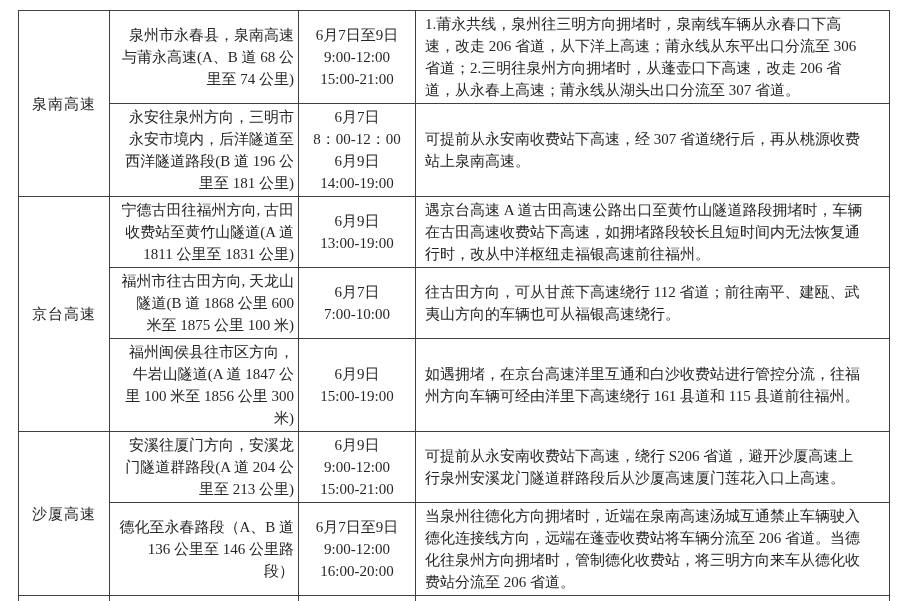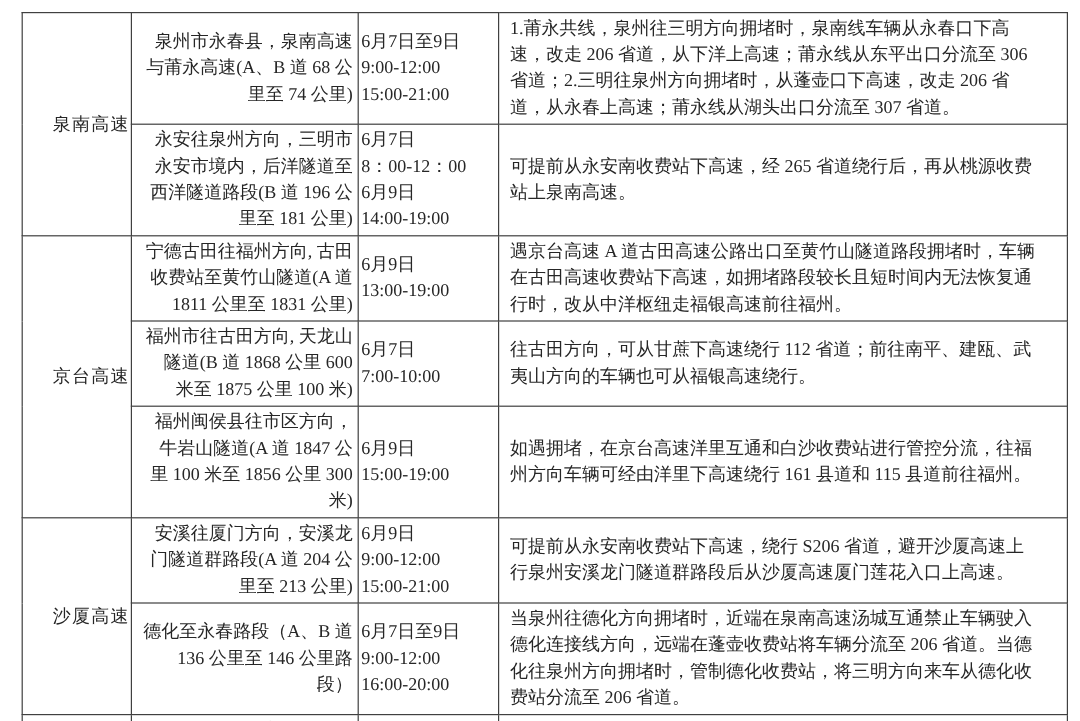--- a/index.html
+++ b/index.html
@@ -30,28 +30,29 @@
     line-height: 22px;
     vertical-align: middle;
     overflow: hidden;
   }
   col.c-hw   { width: 91px; }
   col.c-sec  { width: 189px; }
   col.c-time { width: 117px; }
   col.c-adv  { width: 474px; }
 
   td.hw {
-    text-align: right;
+    text-align: center;
     letter-spacing: 1px;
   }
   td.sec {
     padding: 2px 4px 2px 9px;
     text-align: right;
   }
   td.time {
+    text-align: center;
     white-space: pre-line;
     padding: 0 2px;
   }
   td.adv {
     padding: 2px 22px 2px 9px;
     text-align: left;
   }
   tr.r1 { height: 87px; }
   tr.r2 { height: 80px; }
   tr.r3 { height: 65px; }
@@ -80,21 +81,21 @@
 9:00-12:00
 15:00-21:00</td>
         <td class="adv">1.莆永共线，泉州往三明方向拥堵时，泉南线车辆从永春口下高速，改走 206 省道，从下洋上高速；莆永线从东平出口分流至 306 省道；2.三明往泉州方向拥堵时，从蓬壶口下高速，改走 206 省道，从永春上高速；莆永线从湖头出口分流至 307 省道。</td>
       </tr>
       <tr class="r2">
         <td class="sec">永安往泉州方向，三明市永安市境内，后洋隧道至西洋隧道路段(B 道 196 公里至 181 公里)</td>
         <td class="time">6月7日
 8：00-12：00
 6月9日
 14:00-19:00</td>
-        <td class="adv">可提前从永安南收费站下高速，经 265 省道绕行后，再从桃源收费站上泉南高速。</td>
+        <td class="adv">可提前从永安南收费站下高速，经 307 省道绕行后，再从桃源收费站上泉南高速。</td>
       </tr>
       <tr class="r3">
         <td class="hw" rowspan="3">京台高速</td>
         <td class="sec">宁德古田往福州方向, 古田收费站至黄竹山隧道(A 道 1811 公里至 1831 公里)</td>
         <td class="time">6月9日
 13:00-19:00</td>
         <td class="adv">遇京台高速 A 道古田高速公路出口至黄竹山隧道路段拥堵时，车辆在古田高速收费站下高速，如拥堵路段较长且短时间内无法恢复通行时，改从中洋枢纽走福银高速前往福州。</td>
       </tr>
       <tr class="r4">
         <td class="sec">福州市往古田方向, 天龙山隧道(B 道 1868 公里 600 米至 1875 公里 100 米)</td>

